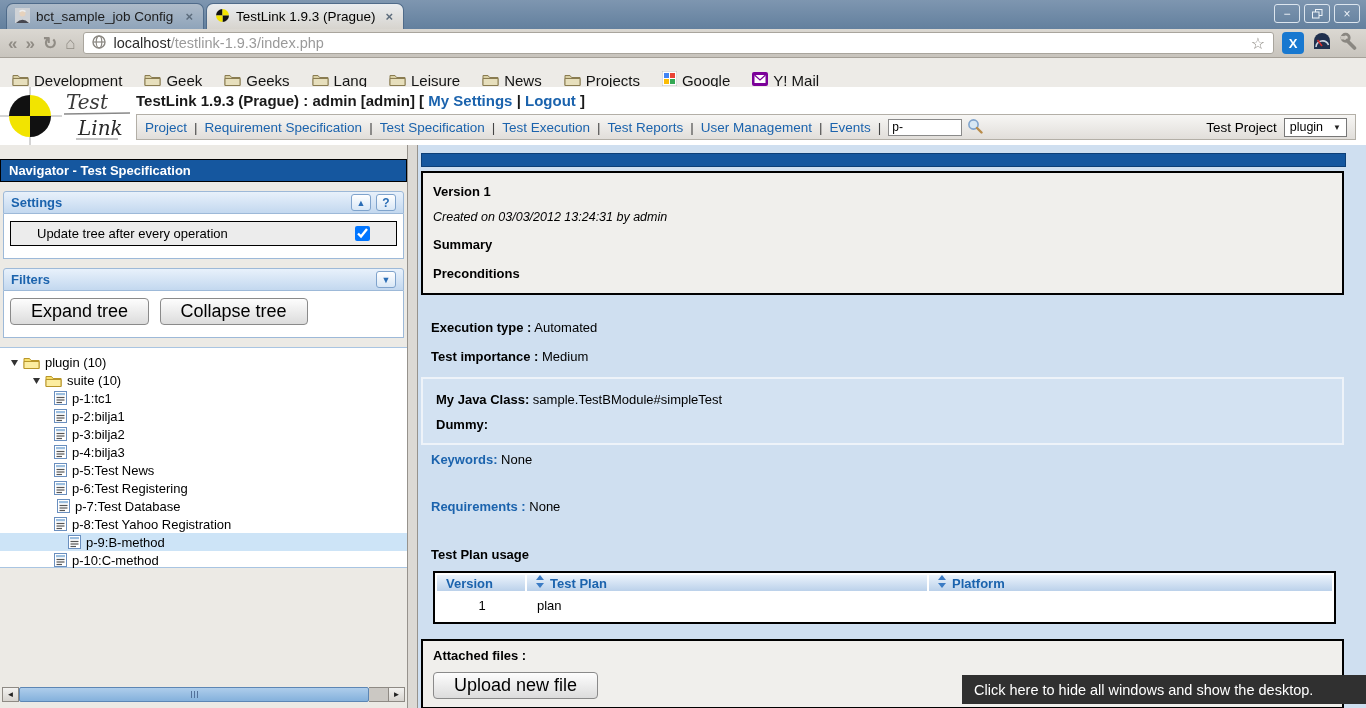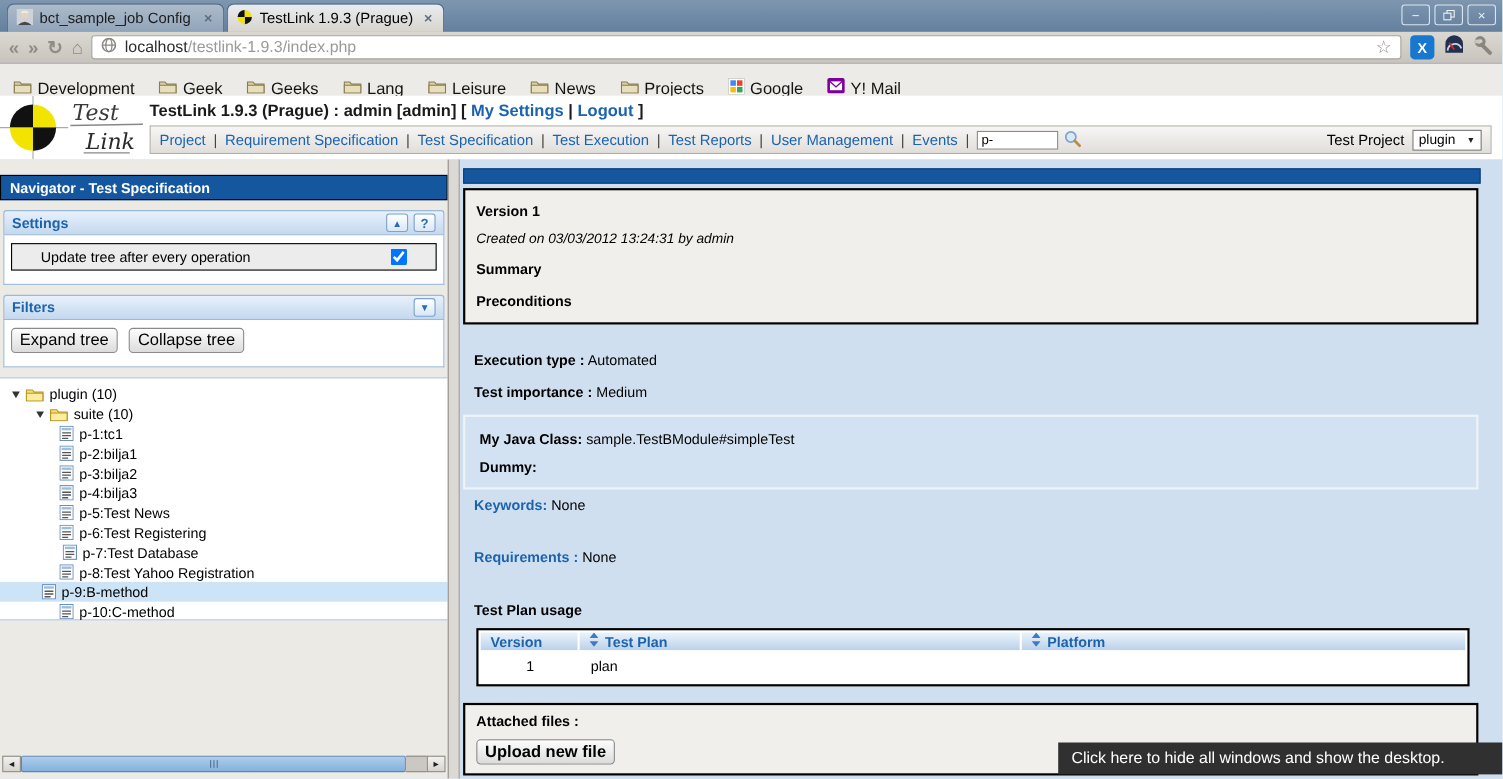--- a/index.html
+++ b/index.html
@@ -69,21 +69,21 @@
                   align-items:center; padding:0 7px; color:#1b63ad; font-weight:bold; font-size:13px; }
   .panel-btn { width:20px; height:17px; margin-left:5px; border:1px solid #7fa3cc; border-radius:3px;
                background:linear-gradient(#ffffff,#d8e7f6); color:#2a6db5; font-size:9px;
                font-weight:bold; display:grid; place-items:center; }
   .panel-btn.q { font-size:12px; }
   .panel-body { background:#fff; border:1px solid #9db9d8; border-top:none; padding:7px 6px 12px 6px; }
   .setting-row { border:1px solid #000; background:#ececec; height:25px; display:flex;
                  align-items:center; padding:0 26px; font-size:13px; color:#000; }
   .setting-row input { margin-left:auto; width:15px; height:15px; }
   .btn { display:inline-block; border:1px solid #8a8a8a; border-radius:4px;
-         background:linear-gradient(#fdfdfd,#dcdcdc); font-size:15px; padding:2px 7px;
+         background:linear-gradient(#fdfdfd,#dcdcdc); font-size:18px; padding:2px 20px;
          color:#000; margin-right:6px; font-family:"Liberation Sans",sans-serif; }
   .treebox { margin-top:9px; background:#fff; border-top:1px solid #a9c5e2;
              border-bottom:1px solid #a9c5e2; height:221px; padding-top:5px; }
   .tree-row { display:flex; align-items:center; height:18px; font-size:13px; color:#000; }
   .tree-row.sel { background:#cde4f7; }
   .tree-ic { display:flex; align-items:center; margin-right:5px; }
   .exp { margin-right:4px; }
 
   .hscroll { position:absolute; bottom:6px; left:2px; width:403px; height:15px; display:flex; }
   .sbtn { width:17px; height:15px; background:linear-gradient(#f3f2f0,#d7d4cf);
@@ -119,21 +119,21 @@
   .tpu-title { margin:33px 0 0 13px; font-weight:bold; }
   .tpu-table { margin:9px 0 0 15px; width:903px; border:2px solid #000; background:#fff; padding:2px; }
   .thead { display:flex; gap:2px; }
   .th { background:linear-gradient(#ebf3fc,#bbd1ea); color:#1b63ad; font-weight:bold;
         height:16px; display:flex; align-items:center; gap:6px; padding:0 9px; }
   .th0 { width:88px; } .th1 { width:400px; } .th2 { flex:1; }
   .trow { display:flex; height:29px; align-items:center; background:#fff; }
   .td0 { width:90px; text-align:center; } .td1 { width:400px; padding-left:10px; }
   .attbox { margin:15px 22px 0 3px; background:#f0efec; border:2px solid #000; padding:7px 10px 8px 10px; }
   .attbox .lb { font-weight:bold; }
-  .attbox .btn { margin-top:9px;font-weight:bold; }
+  .attbox .btn { margin-top:9px; }
 
   .tooltip { position:absolute; right:0; bottom:4px; width:404px; height:29px; background:#303030;
              color:#fff; font-size:14.5px; display:flex; align-items:center; padding-left:12px;
              white-space:nowrap; }
 </style>
 </head>
 <body>
 
 <div id="screen">
 
@@ -471,21 +471,21 @@
             <svg width="13" height="14">
               <rect x="0.5" y="0.5" width="12" height="13" fill="#fff" stroke="#6a8fbf"></rect>
               <rect x="2" y="2" width="9" height="2.2" fill="#9cbede"></rect>
               <line x1="2.5" y1="6.5" x2="10.5" y2="6.5" stroke="#555" stroke-width="1.2"></line>
               <line x1="2.5" y1="9" x2="10.5" y2="9" stroke="#555" stroke-width="1.2"></line>
               <line x1="2.5" y1="11.5" x2="8" y2="11.5" stroke="#555" stroke-width="1.2"></line>
             </svg>
           </span>
           <span>p-8:Test Yahoo Registration</span>
         </div>
-        <div class="tree-row sel" style="padding-left: 38px;">
+        <div class="tree-row sel" style="padding-left: 68px;">
           <span class="tree-ic">
             <svg width="13" height="14">
               <rect x="0.5" y="0.5" width="12" height="13" fill="#fff" stroke="#6a8fbf"></rect>
               <rect x="2" y="2" width="9" height="2.2" fill="#9cbede"></rect>
               <line x1="2.5" y1="6.5" x2="10.5" y2="6.5" stroke="#555" stroke-width="1.2"></line>
               <line x1="2.5" y1="9" x2="10.5" y2="9" stroke="#555" stroke-width="1.2"></line>
               <line x1="2.5" y1="11.5" x2="8" y2="11.5" stroke="#555" stroke-width="1.2"></line>
             </svg>
           </span>
           <span>p-9:B-method</span>

